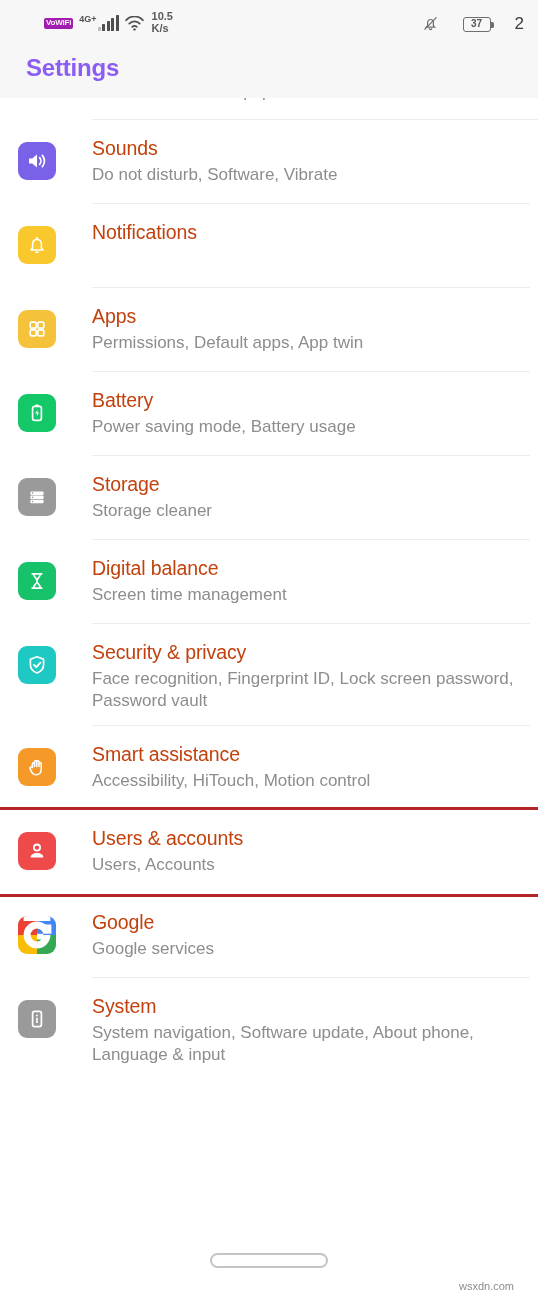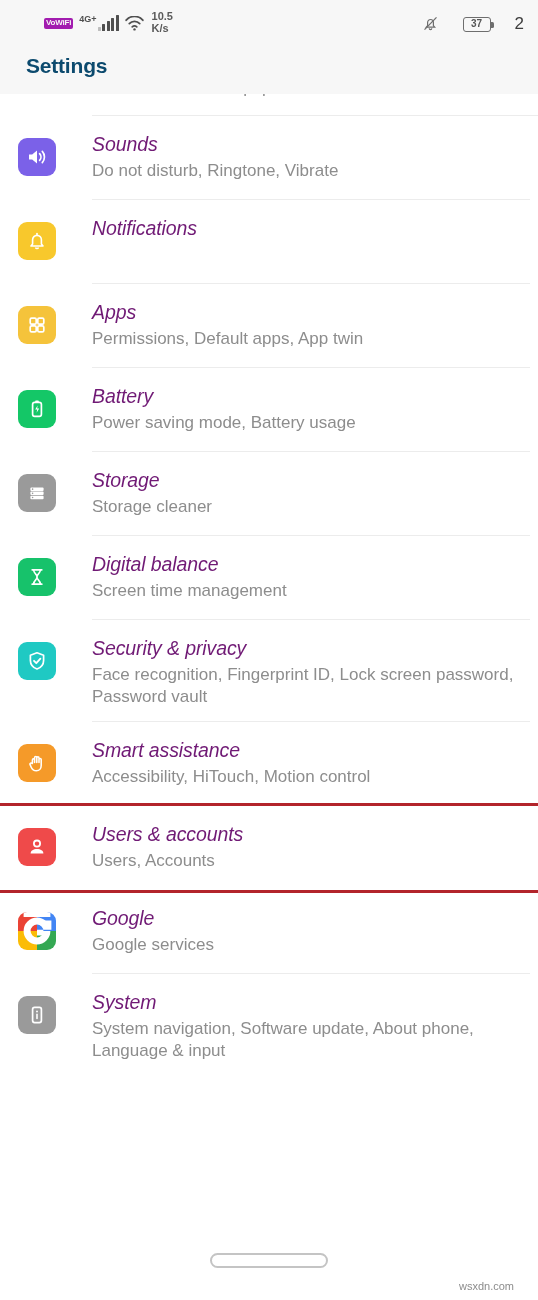--- a/index.html
+++ b/index.html
@@ -68,23 +68,23 @@
   }
   .battery span { font-size: 10px; font-weight: bold; color: #555; line-height: 1; }
   .clock-cut { font-size: 17px; color: #3c3c3c; line-height: 1; }
 
   
   .titlebar {
     background: #f7f7f7;
     padding: 8px 0 16px 26px;
   }
   .titlebar h1 {
-    font-size: 21px;
+    font-size: 24px;
     font-weight: bold;
-    color: #0c4a6e;
+    color: #8b5cf6;
     letter-spacing: -0.2px;
   }
 
   
   .list { background: #ffffff; padding-top: 0; }
   .cut-row {
     height: 22px; position: relative; overflow: hidden;
   }
   .cut-row .frag {
     position: absolute; top: -16px; left: 92px;
@@ -112,24 +112,23 @@
     border-radius: 9px;
     flex: 0 0 38px;
     margin-top: 8px;
     margin-right: 36px;
     display: flex; align-items: center; justify-content: center;
     position: relative;
   }
   .texts { padding-top: 2px; flex: 1 1 auto; min-width: 0; }
   .t-title {
     font-size: 19.5px;
-    color: #701a75;
+    color: #c2410c;
     line-height: 1.28;
     letter-spacing: -0.1px;
-    font-style: italic;
   }
   .t-sub {
     font-size: 17px;
     color: #8d8d8d;
     line-height: 1.3;
     margin-top: 3px;
     max-width: 430px;
   }
 
   
@@ -219,21 +218,21 @@
     <div class="row">
       <span class="ic" style="background:#7B61E8">
         <svg width="24" height="24" viewBox="0 0 24 24">
           <path d="M4 9.5 h3.2 L12 5.4 v13.2 L7.2 14.5 H4 z" fill="#fff"></path>
           <path d="M14.6 8.6 a5 5 0 0 1 0 6.8" stroke="#fff" stroke-width="1.7" fill="none" stroke-linecap="round"></path>
           <path d="M17.3 6.4 a8.4 8.4 0 0 1 0 11.2" stroke="#fff" stroke-width="1.7" fill="none" stroke-linecap="round"></path>
         </svg>
       </span>
       <span class="texts">
         <span class="t-title" style="display:block">Sounds</span>
-        <span class="t-sub" style="display:block">Do not disturb, Ringtone, Vibrate</span>
+        <span class="t-sub" style="display:block">Do not disturb, Software, Vibrate</span>
       </span>
       <span class="divider"></span>
     </div>
 
     <div class="row">
       <span class="ic" style="background:#F8C82C">
         <svg width="24" height="24" viewBox="0 0 24 24">
           <path d="M6 17 h12 l-1.6-2.1 V10.8 A4.4 4.4 0 0 0 12 6.4 4.4 4.4 0 0 0 7.6 10.8 v4.1 L6 17 z" stroke="#fff" stroke-width="1.6" fill="none" stroke-linejoin="round"></path>
           <path d="M10.5 18.4 a1.6 1.6 0 0 0 3 0" stroke="#fff" stroke-width="1.5" fill="none"></path>
           <line x1="12" y1="4.6" x2="12" y2="6.2" stroke="#fff" stroke-width="1.6" stroke-linecap="round"></line>

